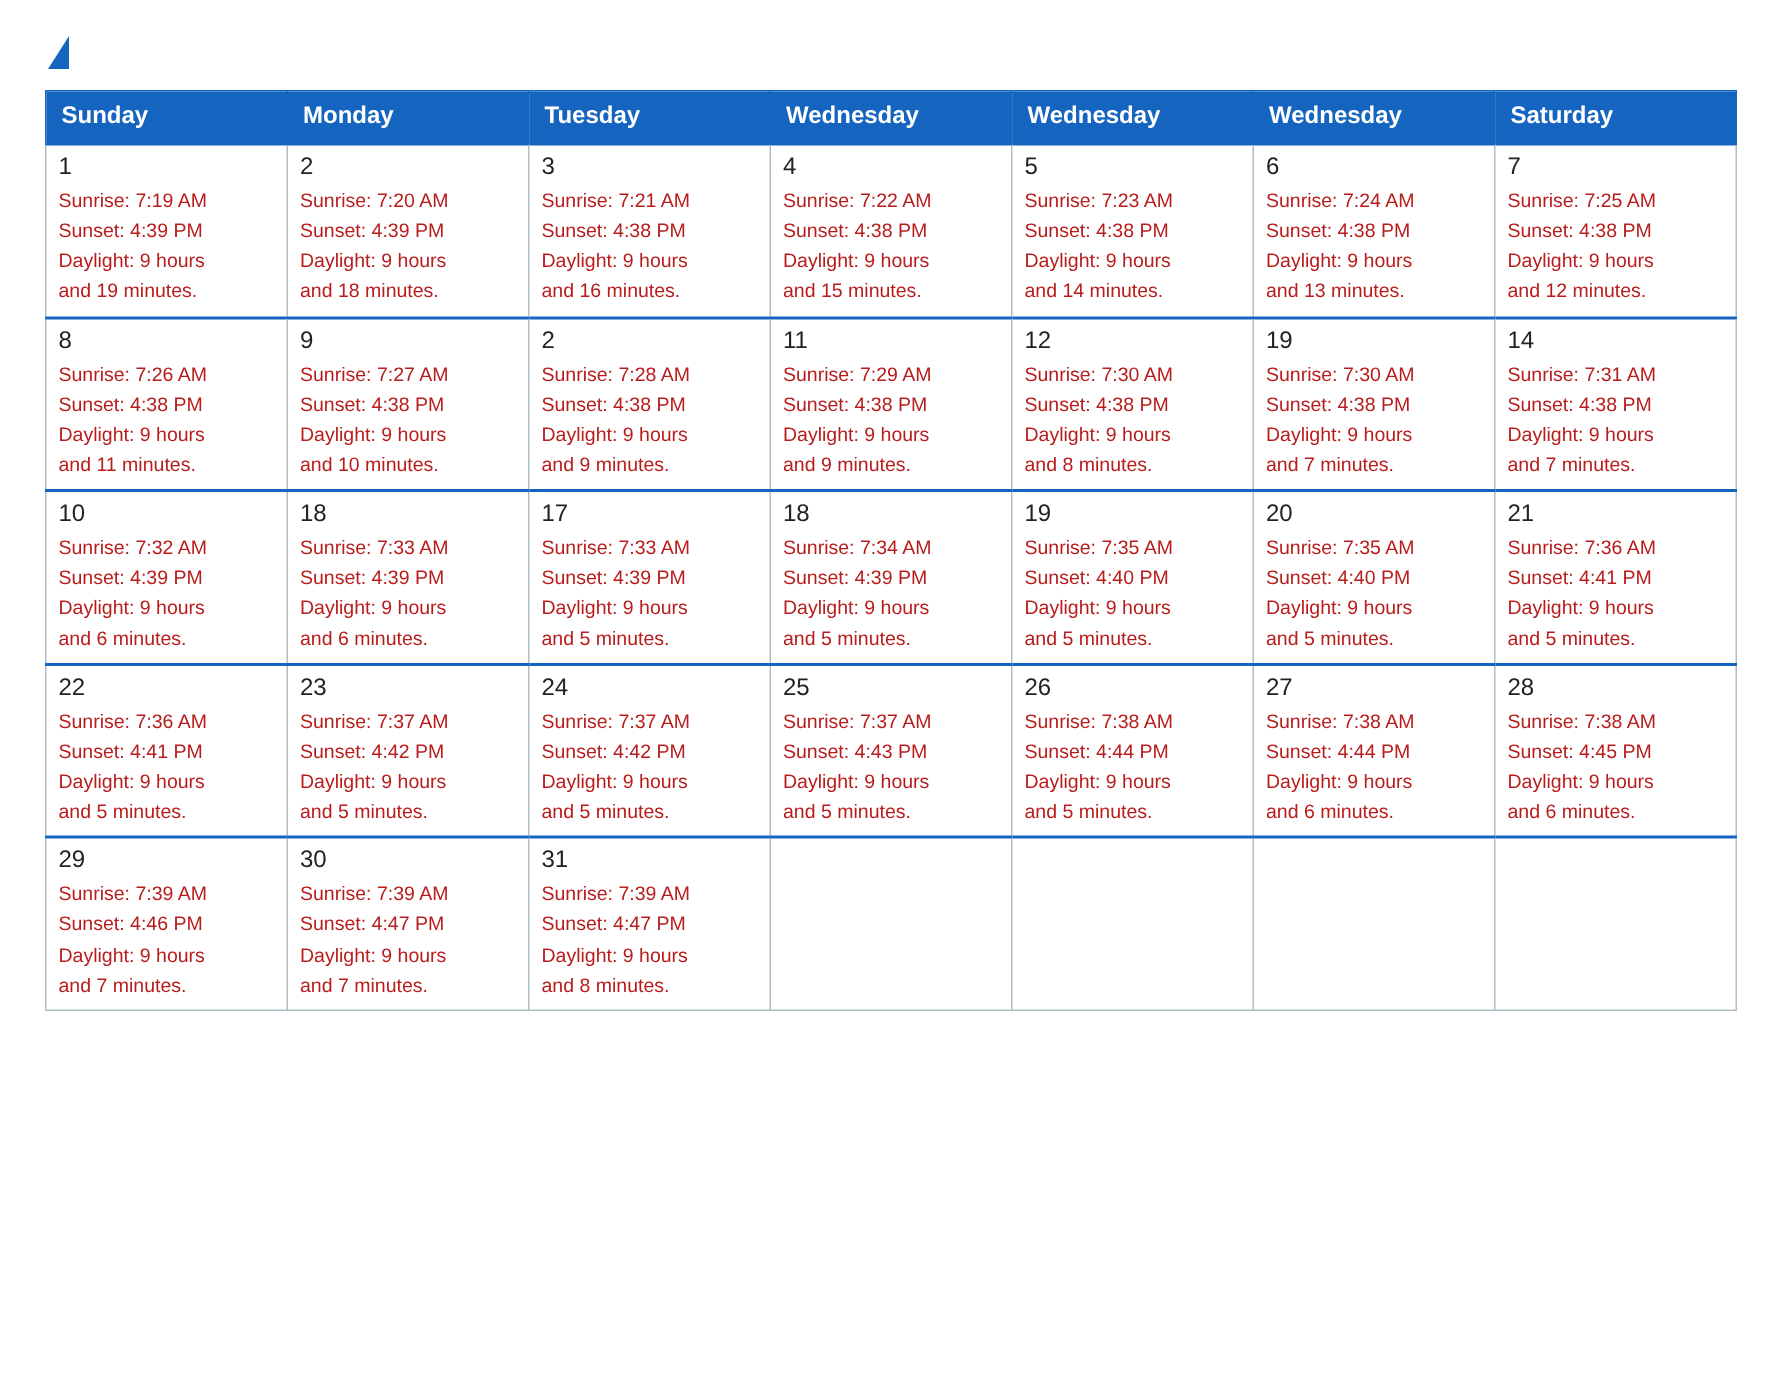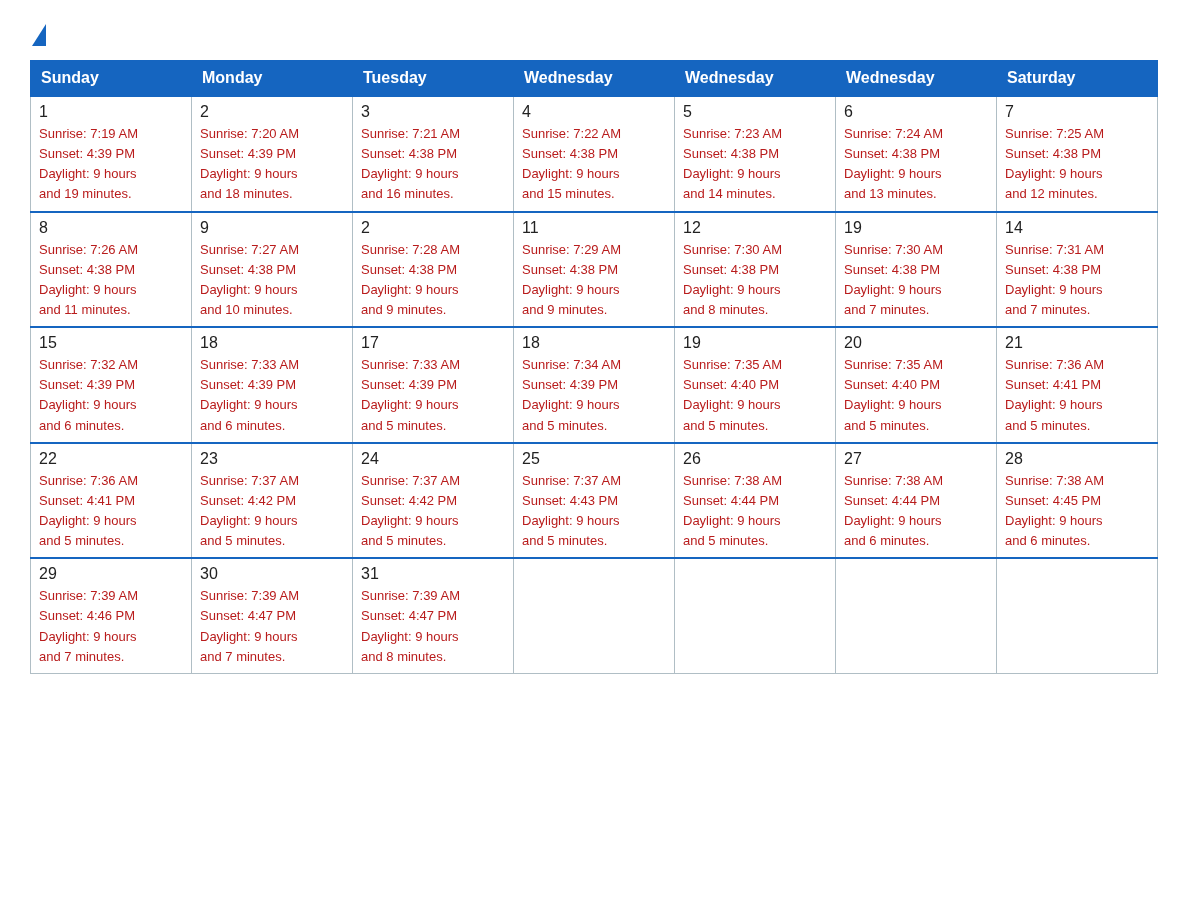--- a/index.html
+++ b/index.html
@@ -190,21 +190,21 @@
           <span class="day-num">19</span>
           <div class="day-info">Sunrise: 7:30 AM<br>Sunset: 4:38 PM<br>Daylight: 9 hours<br>and 7 minutes.</div>
         </td>
         <td>
           <span class="day-num">14</span>
           <div class="day-info">Sunrise: 7:31 AM<br>Sunset: 4:38 PM<br>Daylight: 9 hours<br>and 7 minutes.</div>
         </td>
       </tr>
       <tr>
         <td>
-          <span class="day-num">15</span>
+          <span class="day-num">10</span>
           <div class="day-info">Sunrise: 7:32 AM<br>Sunset: 4:39 PM<br>Daylight: 9 hours<br>and 6 minutes.</div>
         </td>
         <td>
           <span class="day-num">18</span>
           <div class="day-info">Sunrise: 7:33 AM<br>Sunset: 4:39 PM<br>Daylight: 9 hours<br>and 6 minutes.</div>
         </td>
         <td>
           <span class="day-num">17</span>
           <div class="day-info">Sunrise: 7:33 AM<br>Sunset: 4:39 PM<br>Daylight: 9 hours<br>and 5 minutes.</div>
         </td>

